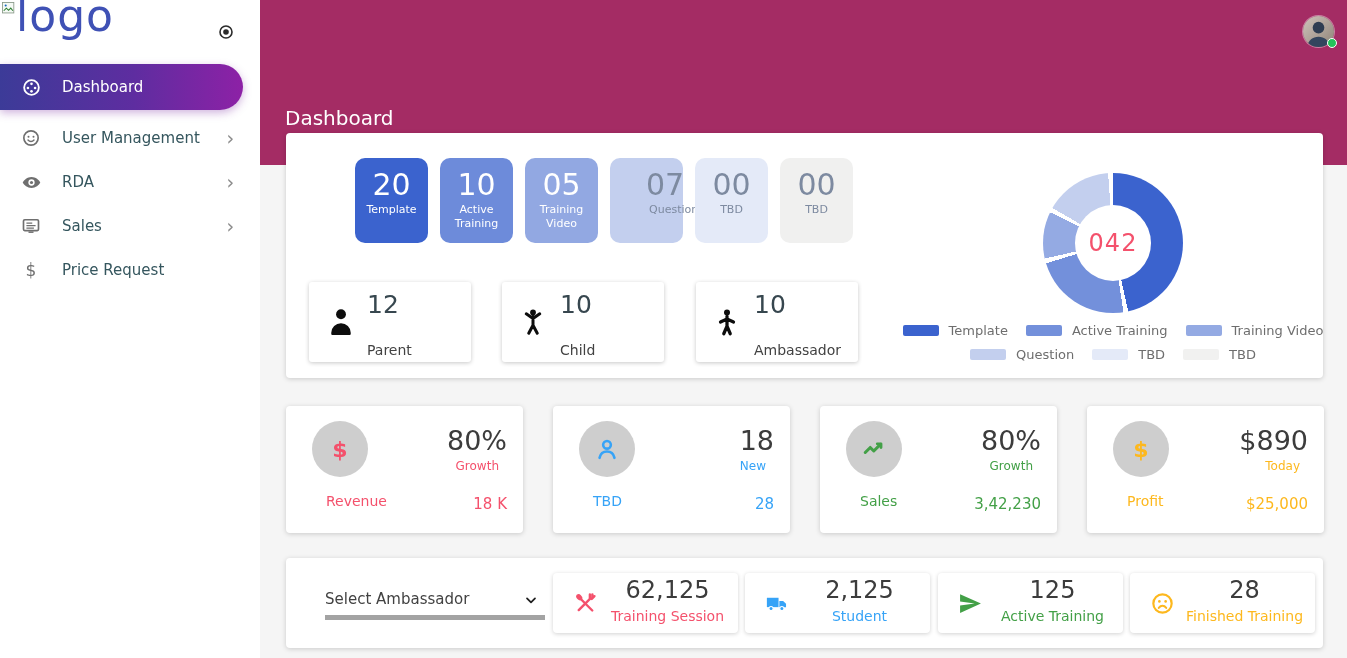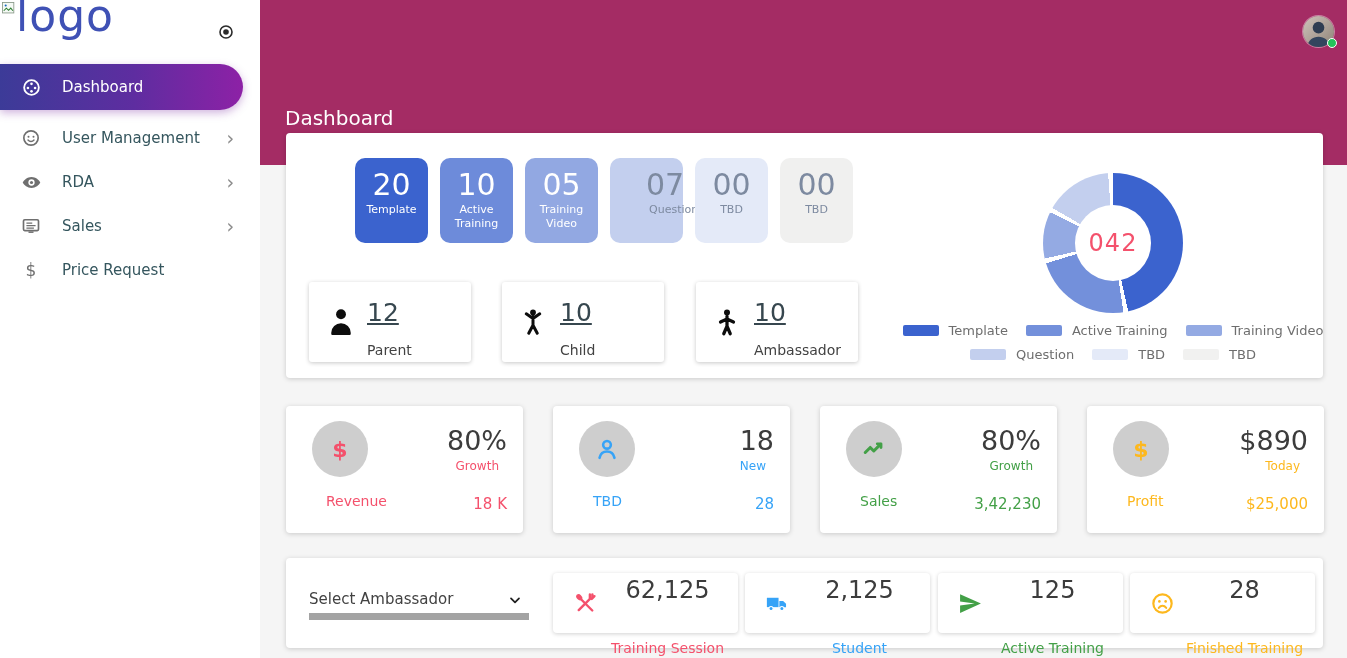--- a/index.html
+++ b/index.html
@@ -41,21 +41,21 @@
   
   .tiles { position:absolute; left:25px; top:25px; display:flex; gap:12px;margin-left:44px; }
   .tile { width:73px; height:85px; border-radius:10px; text-align:center; }
   .tile-value { font-size:30px; margin-top:10px; line-height:1.1; }
   .tile-label { font-size:11px; margin-top:2px; line-height:1.25; padding:0 3px; }
 
   
   .people-card { position:absolute; width:162px; height:80px; background:#fff; border-radius:3px;
     box-shadow:0 1px 4px rgba(0,0,0,.22); }
   .people-ico { position:absolute; left:16px; top:24px; width:34px; height:34px; color:#0d0d0d; }
-  .people-value { position:absolute; left:58px; top:16px; font-size:25px; color:#37474f;text-decoration:underline; }
+  .people-value { position:absolute; left:58px; top:8px; font-size:25px; color:#37474f; }
   .people-label { position:absolute; left:58px; top:60px; font-size:14px; color:#424242; }
 
   
   .chart-title { position:absolute; left:677px; top:9px; width:300px; text-align:center; font-size:16px; color:#37474f; }
   .donut { position:absolute; left:757px; top:40px; width:140px; height:140px; border-radius:50%; }
   .donut-hole { position:absolute; left:789px; top:72px; width:76px; height:76px; border-radius:50%;
     background:#ffffff; display:flex; align-items:center; justify-content:center; }
   .donut-center { font-size:24px; color:#f4516c; letter-spacing:1px; }
   .legend { position:absolute; left:607px; top:190px; width:440px; }
   .legend-row { display:flex; justify-content:center; margin-bottom:9px; }
@@ -67,29 +67,29 @@
   .metric-card { --accent:#999; }
   .m-circle { position:absolute; left:26px; top:15px; width:56px; height:56px; border-radius:50%;
     background:#cecece; display:flex; align-items:center; justify-content:center; color:var(--accent); }
   .m-dollar { font-size:22px; font-weight:bold; }
   .m-value { position:absolute; top:19px; right:16px; font-size:27px; color:#3c3c3c; }
   .m-sub { position:absolute; top:53px; right:24px; font-size:12px; color:var(--accent); }
   .m-label { position:absolute; top:87px; left:40px; font-size:14px; color:var(--accent); }
   .m-footer { position:absolute; top:89px; right:16px; font-size:15px; color:var(--accent); }
 
   
-  .select-box { position:absolute; left:23px; top:26px; width:220px; height:36px; cursor:pointer;
-    border-bottom:7px solid #a3a3a3; }
+  .select-box { position:absolute; left:39px; top:26px; width:220px; height:36px; cursor:pointer;
+    border-bottom:5px solid #a3a3a3; }
   .select-label { position:absolute; left:0; top:6px; font-size:15px; color:#424242; }
   .select-chev { position:absolute; right:6px; top:8px; width:16px; height:16px; color:#1f1f1f; }
   .mini-card { position:absolute; top:15px; width:185px; height:60px; background:#fff; border-radius:4px;
     box-shadow:0 1px 4px rgba(0,0,0,.18); --accent:#999; }
   .mini-ico { position:absolute; left:20px; top:18px; width:25px; height:25px; color:var(--accent); }
   .mini-value { position:absolute; left:52px; right:8px; top:3px; text-align:center; font-size:24px; color:#3c3c3c; }
-  .mini-label { position:absolute; left:52px; right:8px; top:35px; text-align:center; font-size:14px; color:var(--accent);margin-top:32px; }
+  .mini-label { position:absolute; left:52px; right:8px; top:35px; text-align:center; font-size:14px; color:var(--accent); }
 
   svg { display:block; }
 </style>
 </head>
 <body>
 
 <div id="app">
 
   <div class="sidebar">
     <div class="logo-row">

